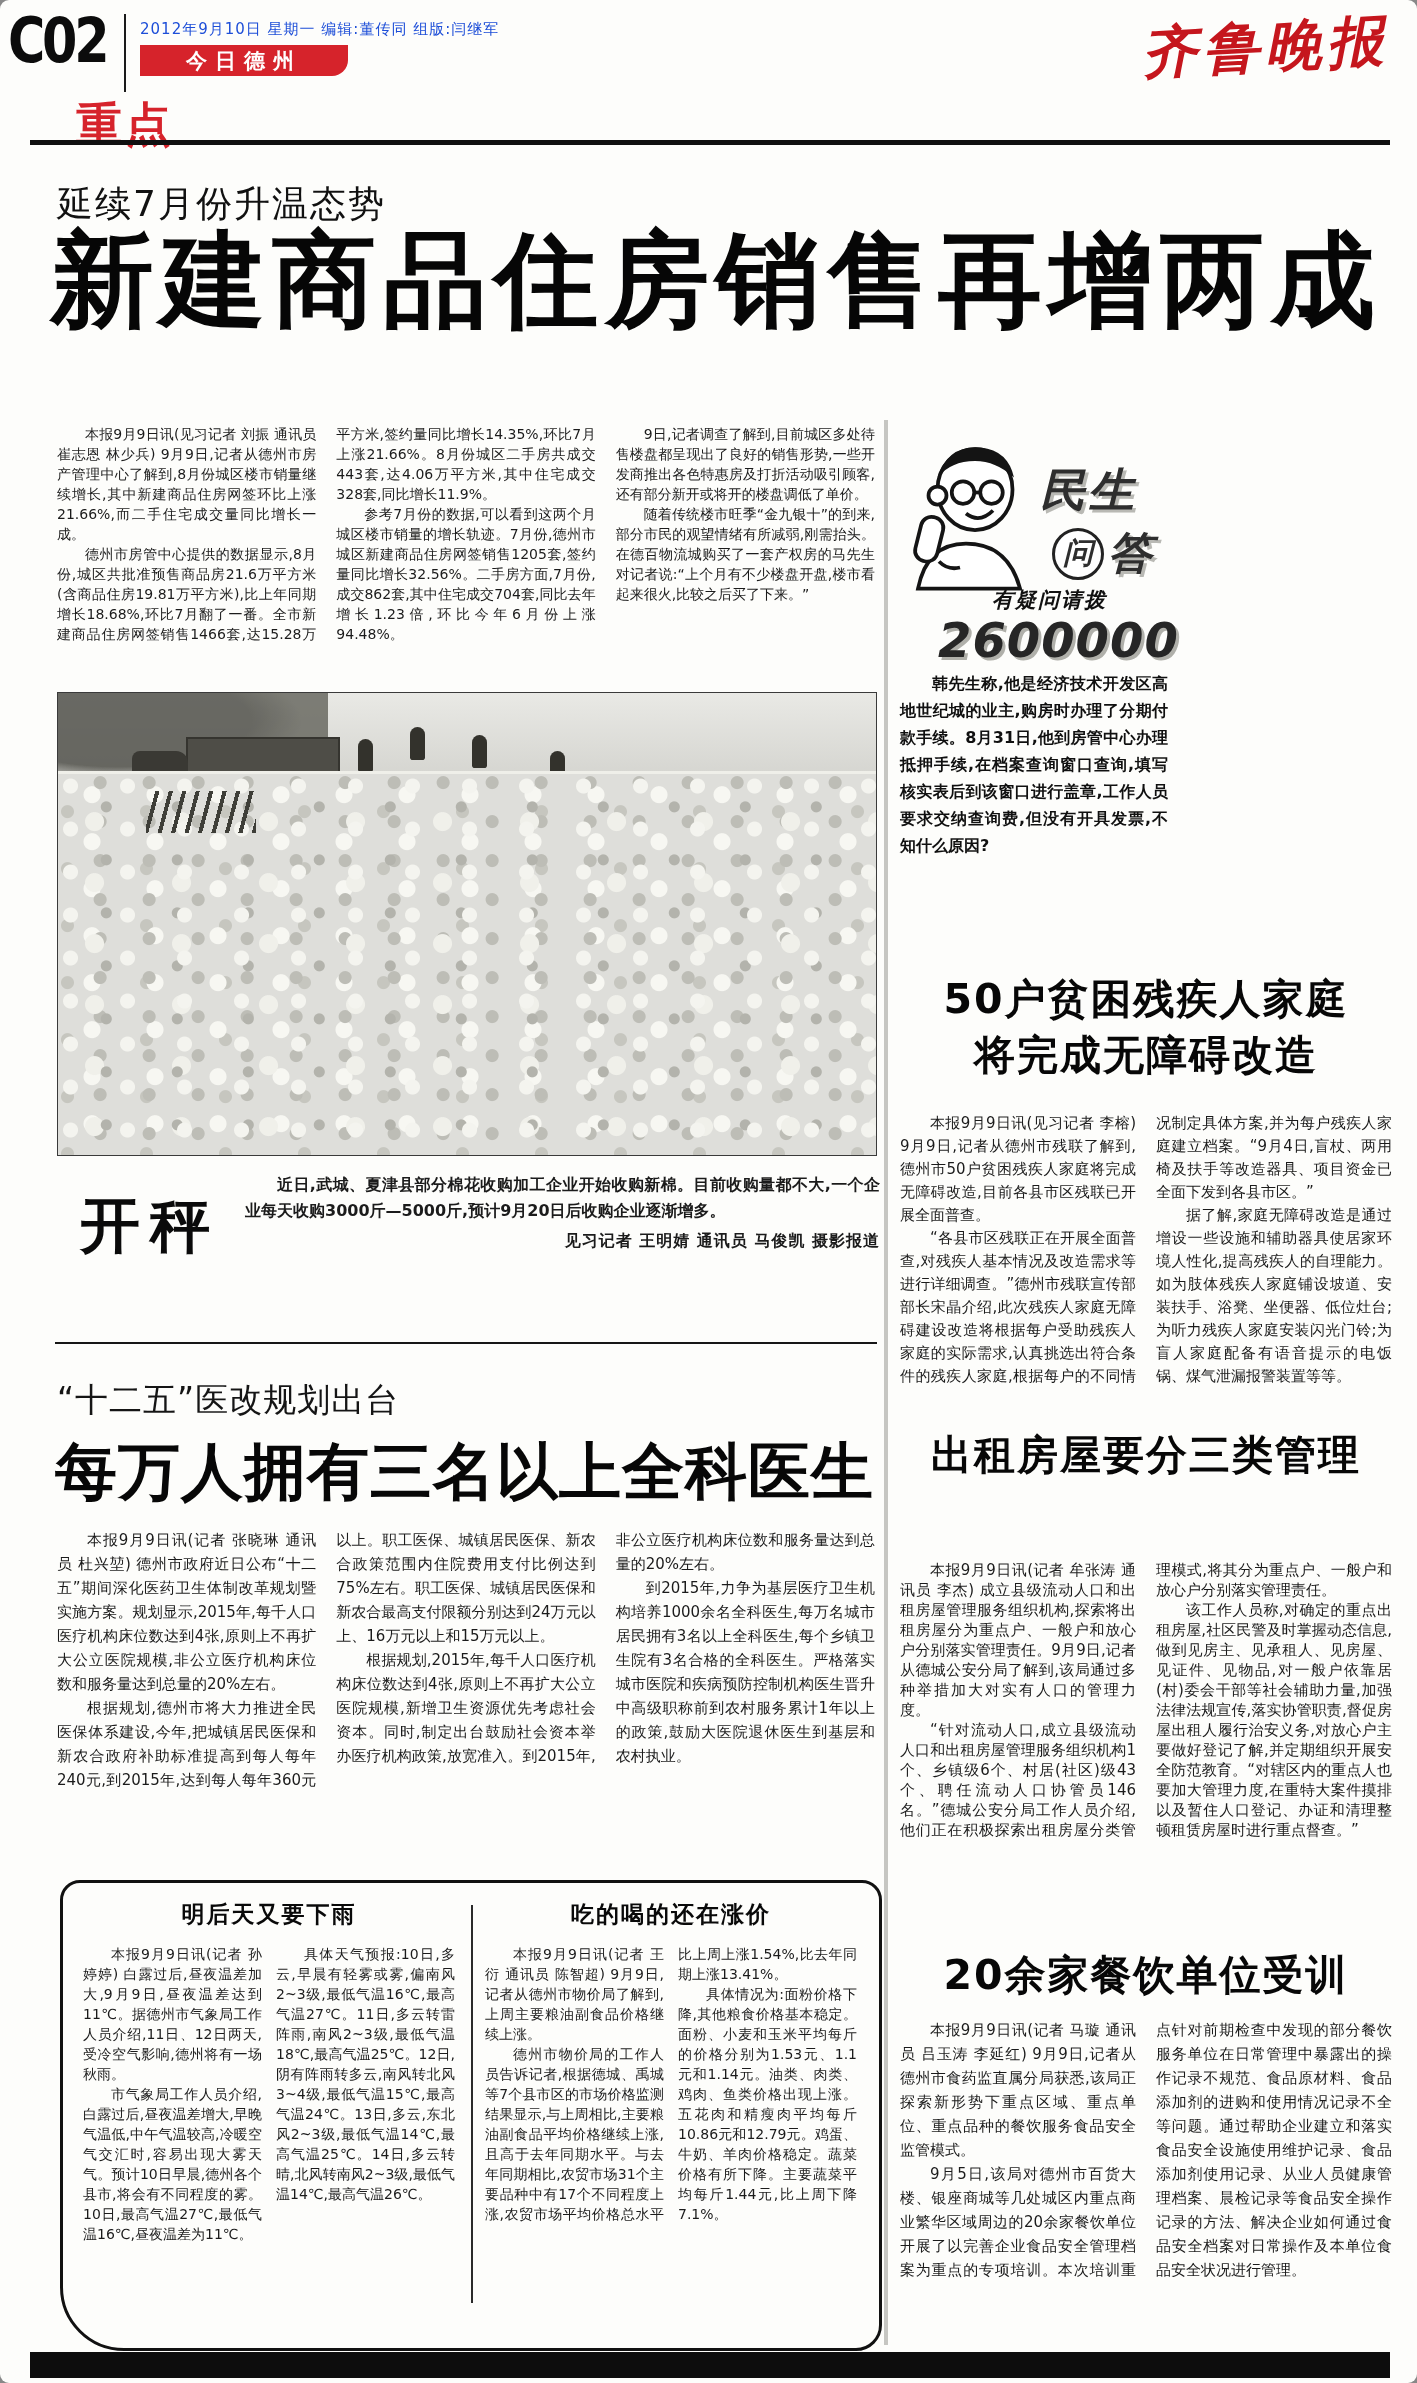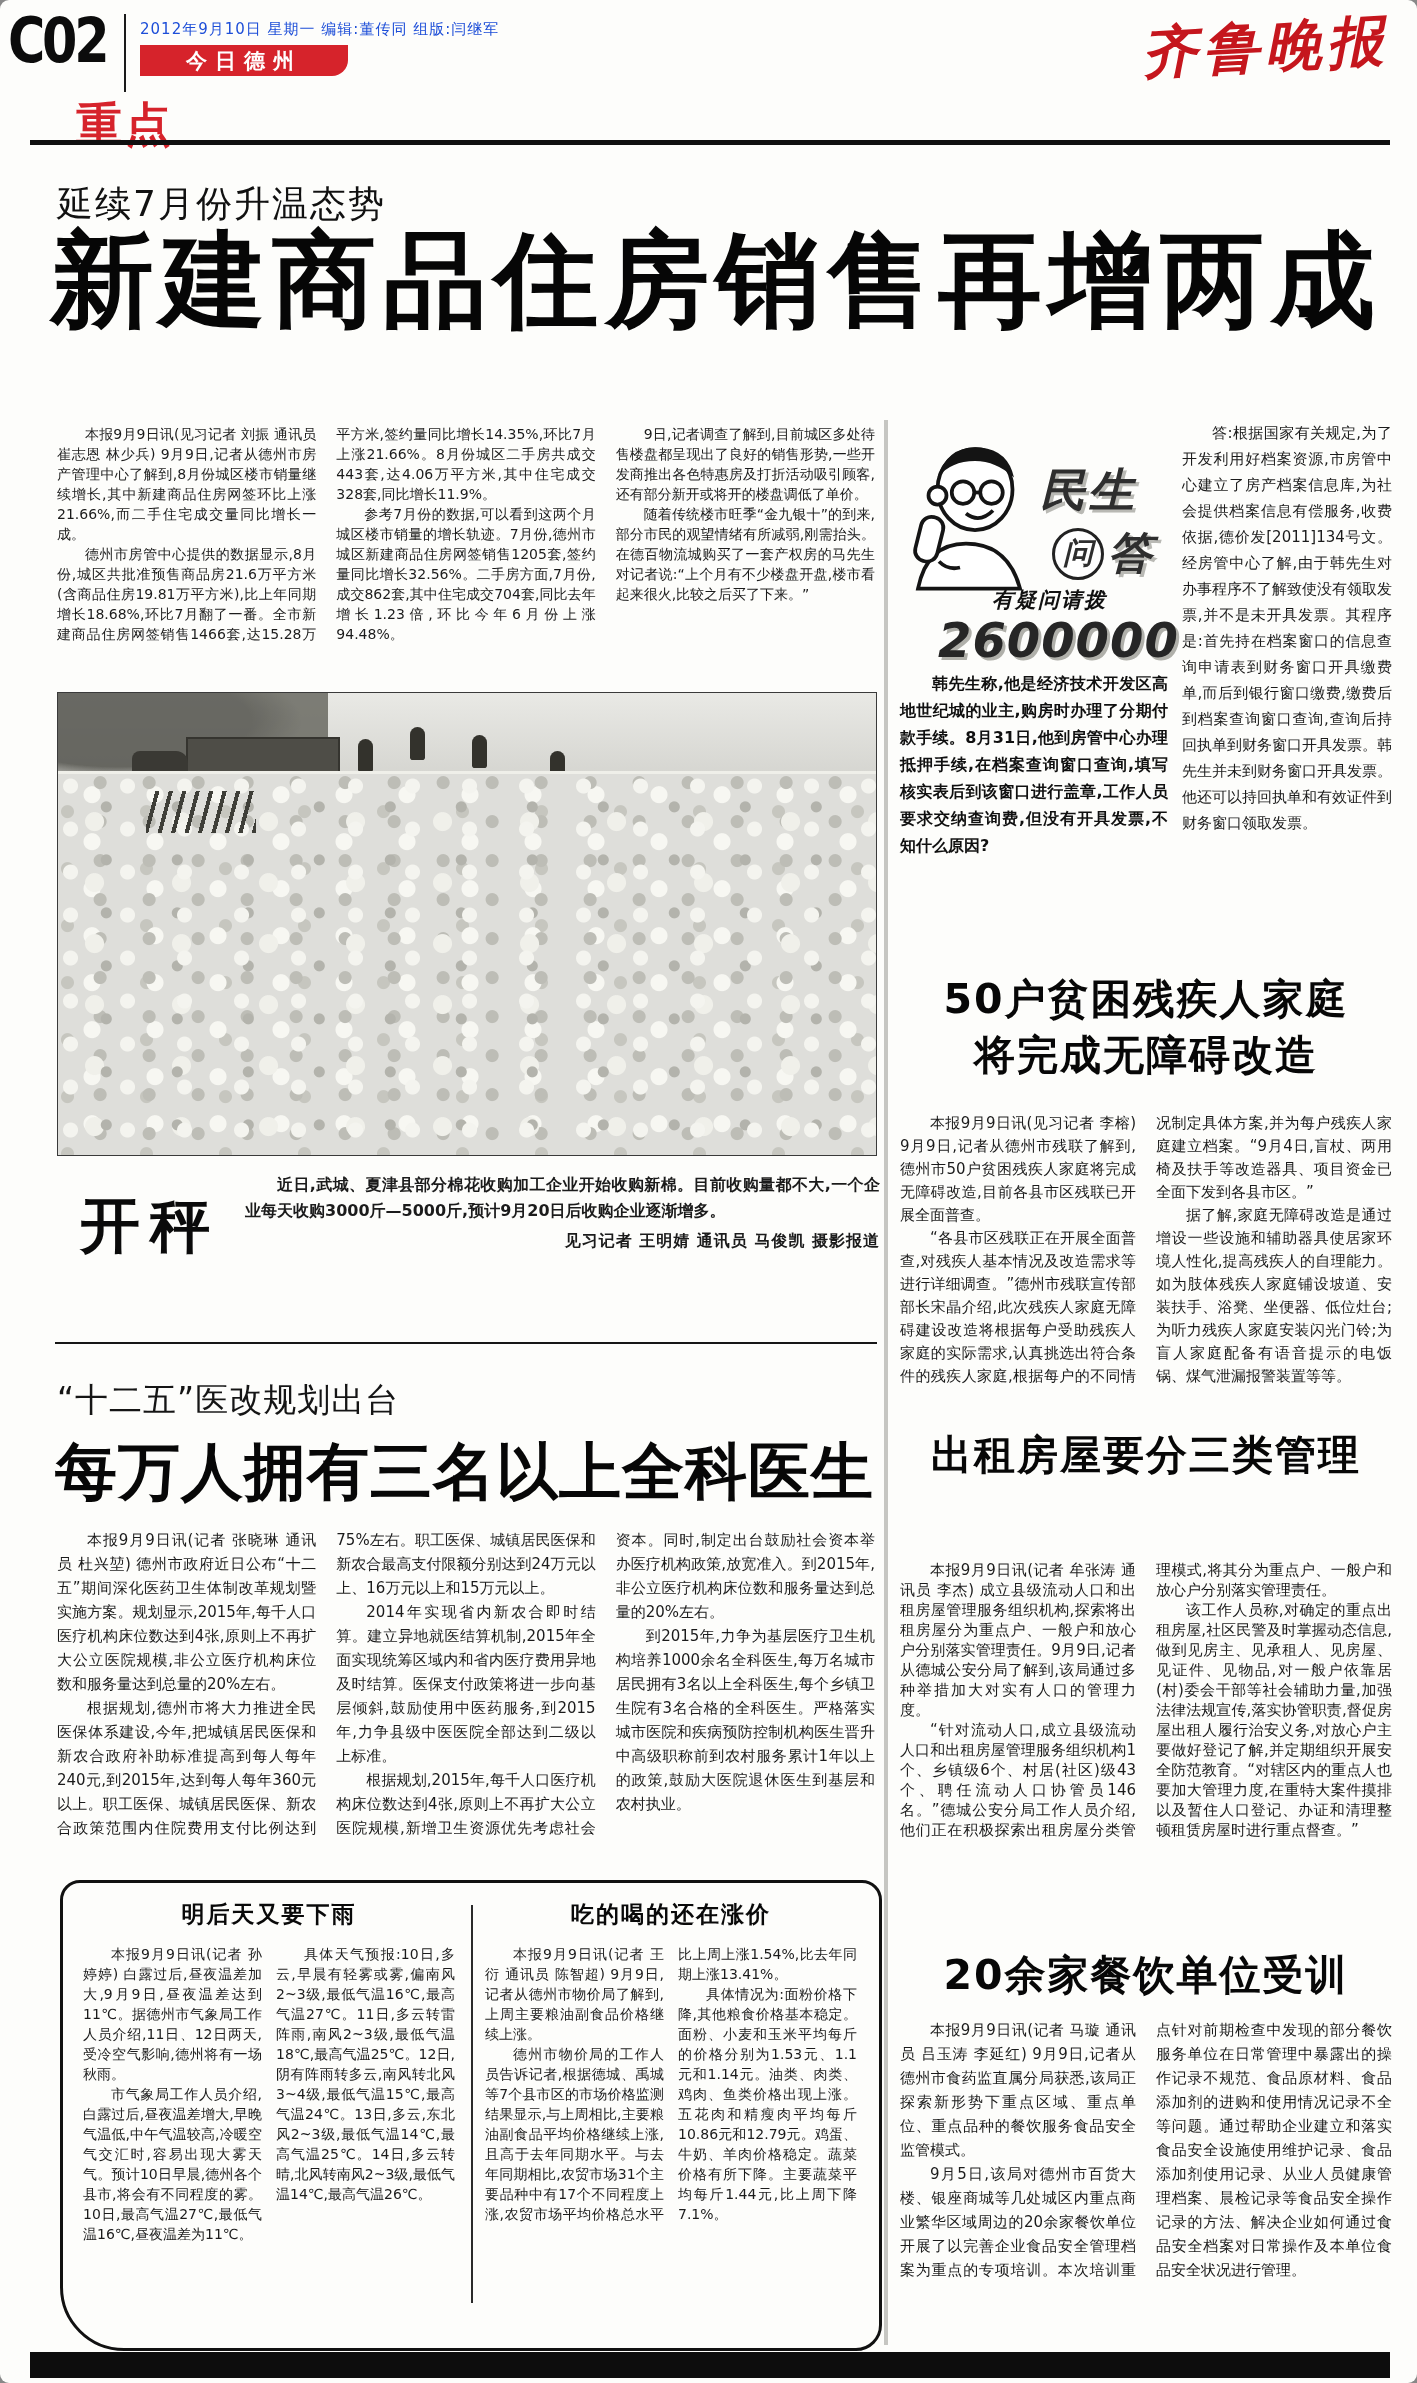--- a/index.html
+++ b/index.html
@@ -156,21 +156,20 @@
       <div class="caption-byline">见习记者 王明婧  通讯员 马俊凯  摄影报道</div>
     </div>
   </div>
 
   <div class="abs mid-rule"></div>
   <div class="abs kicker2">“十二五”医改规划出台</div>
   <div class="abs headline2">每万人拥有三名以上全科医生</div>
   <div class="abs art2 body">
       <p>本报9月9日讯(记者 张晓琳 通讯员 杜兴堃) 德州市政府近日公布“十二五”期间深化医药卫生体制改革规划暨实施方案。规划显示,2015年,每千人口医疗机构床位数达到4张,原则上不再扩大公立医院规模,非公立医疗机构床位数和服务量达到总量的20%左右。</p>
       <p>根据规划,德州市将大力推进全民医保体系建设,今年,把城镇居民医保和新农合政府补助标准提高到每人每年240元,到2015年,达到每人每年360元以上。职工医保、城镇居民医保、新农合政策范围内住院费用支付比例达到75%左右。职工医保、城镇居民医保和新农合最高支付限额分别达到24万元以上、16万元以上和15万元以上。</p>
-      <p>2014年实现省内新农合即时结算。建立异地就医结算机制,2015年全面实现统筹区域内和省内医疗费用异地及时结算。医保支付政策将进一步向基层倾斜,鼓励使用中医药服务,到2015年,力争县级中医医院全部达到二级以上标准。</p>
       <p>根据规划,2015年,每千人口医疗机构床位数达到4张,原则上不再扩大公立医院规模,新增卫生资源优先考虑社会资本。同时,制定出台鼓励社会资本举办医疗机构政策,放宽准入。到2015年,非公立医疗机构床位数和服务量达到总量的20%左右。</p>
       <p>到2015年,力争为基层医疗卫生机构培养1000余名全科医生,每万名城市居民拥有3名以上全科医生,每个乡镇卫生院有3名合格的全科医生。严格落实城市医院和疾病预防控制机构医生晋升中高级职称前到农村服务累计1年以上的政策,鼓励大医院退休医生到基层和农村执业。</p>
     </div>
 
   <div class="abs bottom-box">
     <div class="box-divider"></div>
     <div class="box-half left">
       <div class="box-headline">明后天又要下雨</div>
       <div class="box-body body">
           <p>本报9月9日讯(记者 孙婷婷) 白露过后,昼夜温差加大,9月9日,昼夜温差达到11℃。据德州市气象局工作人员介绍,11日、12日两天,受冷空气影响,德州将有一场秋雨。</p>
@@ -209,23 +208,20 @@
         <div class="qa-title1">民生</div>
         <div class="qa-title2">
           <span class="q-circle">问</span>
           <span>答</span>
         </div>
         <div class="qa-hotline-label">有疑问请拨</div>
         <div class="qa-hotline-number">2600000</div>
       </div>
       <div class="qa-question">韩先生称,他是经济技术开发区高地世纪城的业主,购房时办理了分期付款手续。8月31日,他到房管中心办理抵押手续,在档案查询窗口查询,填写核实表后到该窗口进行盖章,工作人员要求交纳查询费,但没有开具发票,不知什么原因?</div>
     </div>
-    <div class="qa-right body">
-      <p>答:根据国家有关规定,为了开发利用好档案资源,市房管中心建立了房产档案信息库,为社会提供档案信息有偿服务,收费依据,德价发[2011]134号文。经房管中心了解,由于韩先生对办事程序不了解致使没有领取发票,并不是未开具发票。其程序是:首先持在档案窗口的信息查询申请表到财务窗口开具缴费单,而后到银行窗口缴费,缴费后到档案查询窗口查询,查询后持回执单到财务窗口开具发票。韩先生并未到财务窗口开具发票。他还可以持回执单和有效证件到财务窗口领取发票。</p>
-    </div>
 
     <div class="sb-headline" style="top:552px;">50户贫困残疾人家庭</div>
     <div class="sb-headline" style="top:608px;">将完成无障碍改造</div>
     <div class="sb-art art3 body">
         <p>本报9月9日讯(见习记者 李榕) 9月9日,记者从德州市残联了解到,德州市50户贫困残疾人家庭将完成无障碍改造,目前各县市区残联已开展全面普查。</p>
         <p>“各县市区残联正在开展全面普查,对残疾人基本情况及改造需求等进行详细调查。”德州市残联宣传部部长宋晶介绍,此次残疾人家庭无障碍建设改造将根据每户受助残疾人家庭的实际需求,认真挑选出符合条件的残疾人家庭,根据每户的不同情况制定具体方案,并为每户残疾人家庭建立档案。“9月4日,盲杖、两用椅及扶手等改造器具、项目资金已全面下发到各县市区。”</p>
         <p>据了解,家庭无障碍改造是通过增设一些设施和辅助器具使居家环境人性化,提高残疾人的自理能力。如为肢体残疾人家庭铺设坡道、安装扶手、浴凳、坐便器、低位灶台;为听力残疾人家庭安装闪光门铃;为盲人家庭配备有语音提示的电饭锅、煤气泄漏报警装置等等。</p>
       </div>
 
     <div class="sb-headline" style="top:1008px;">出租房屋要分三类管理</div>

